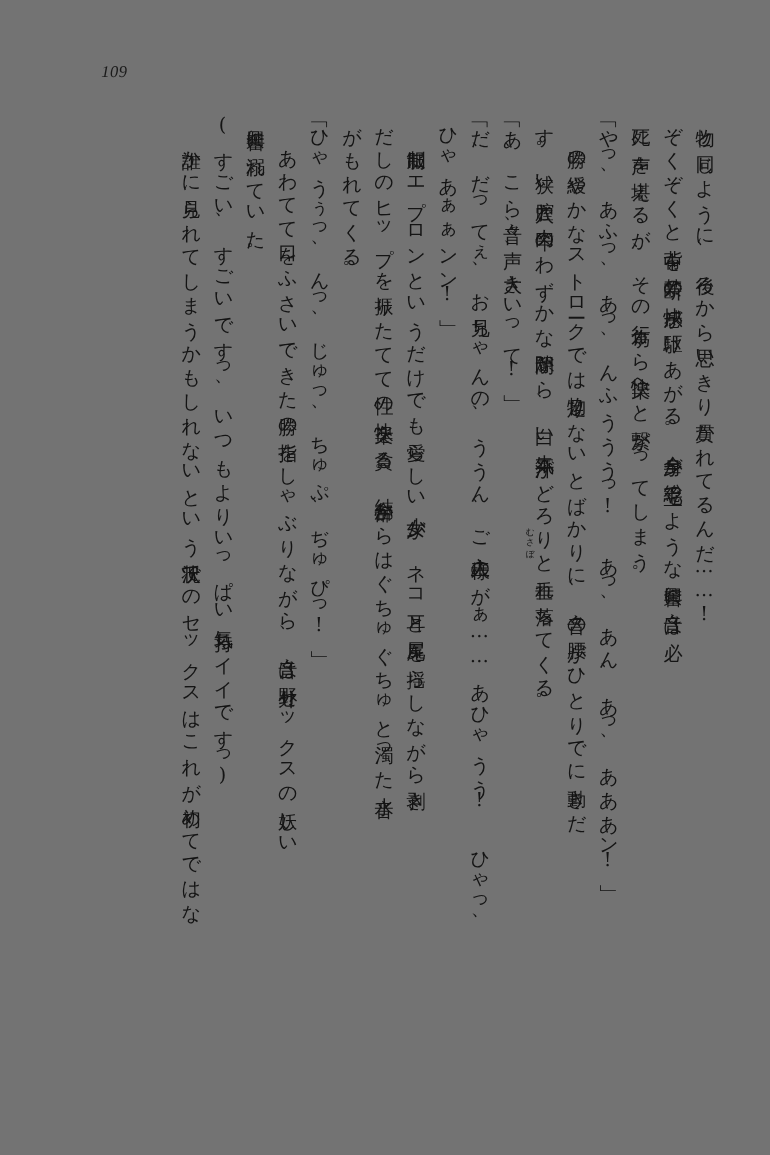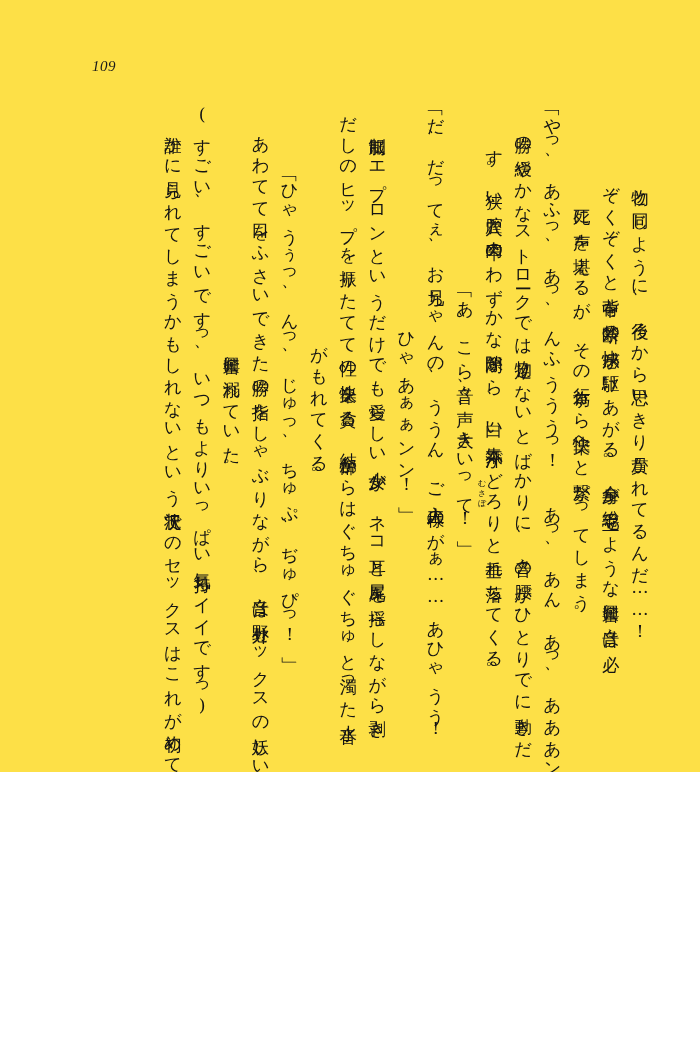--- a/index.html
+++ b/index.html
@@ -7,24 +7,23 @@
     padding: 0;
     background: #ffffff;
   }
   body {
     font-family: "Liberation Serif", "DejaVu Serif", serif;
     color: #111111;
   }
   .page {
     position: relative;
     width: 700px;
-    height: 772px;
-    background: #fde047;
+    height: 1050px;
+    background: #737373;
     overflow: hidden;
-    text-align: center;
   }
   .page-number {
     position: absolute;
     top: 58px;
     left: 92px;
     font-size: 15px;
     font-style: italic;
     font-family: "Liberation Serif", "DejaVu Serif", serif;
     color: #1a1a1a;
     letter-spacing: 0.5px;

